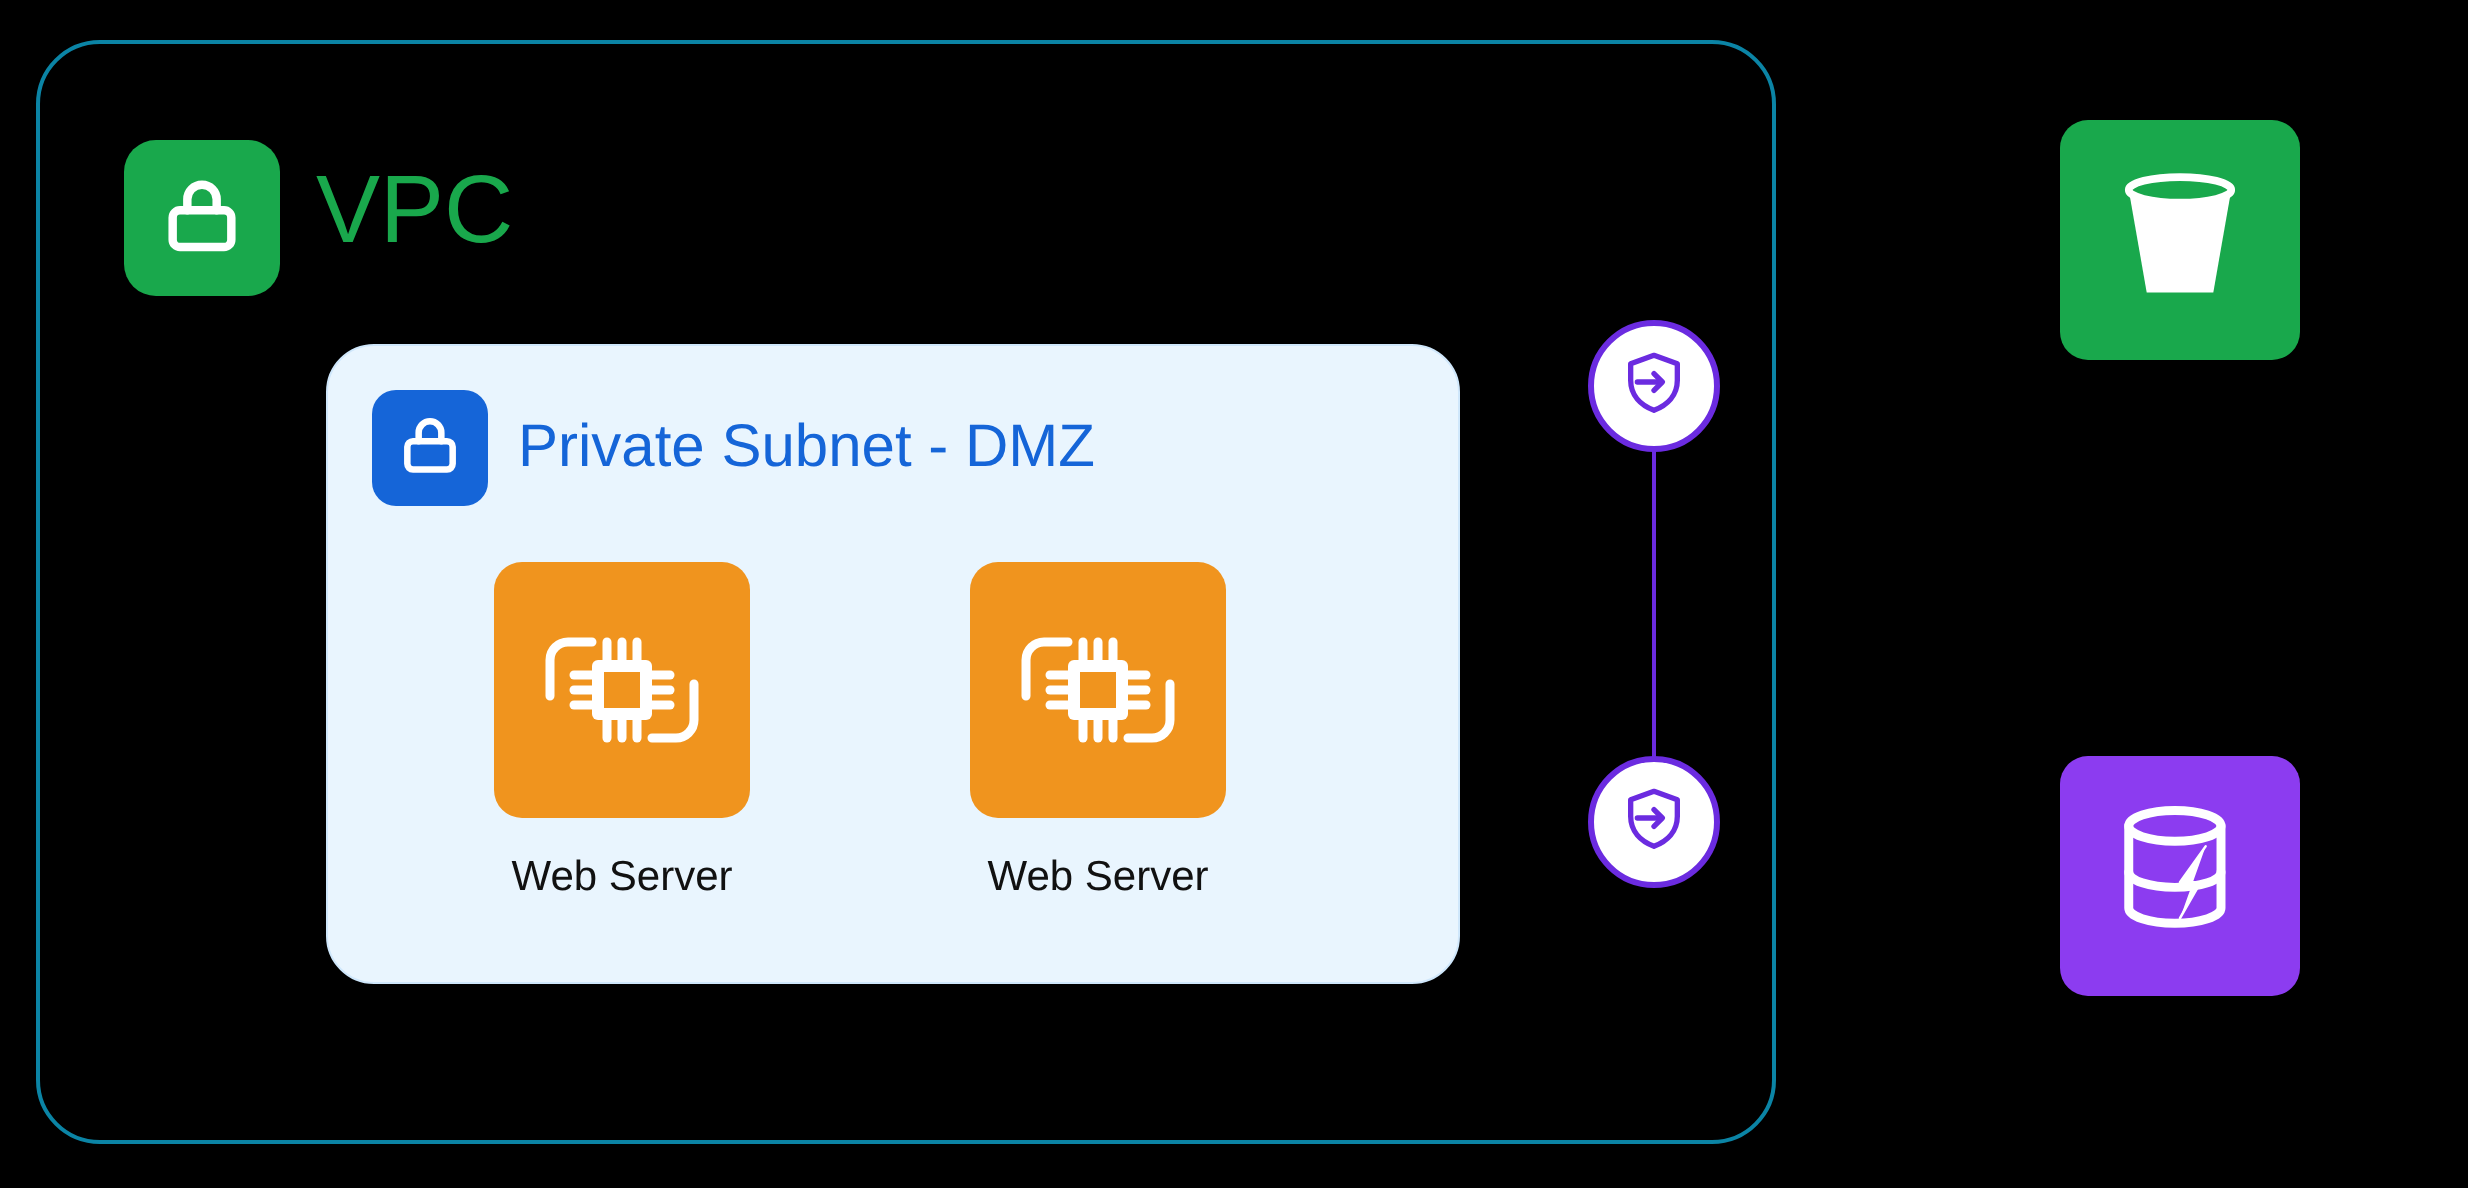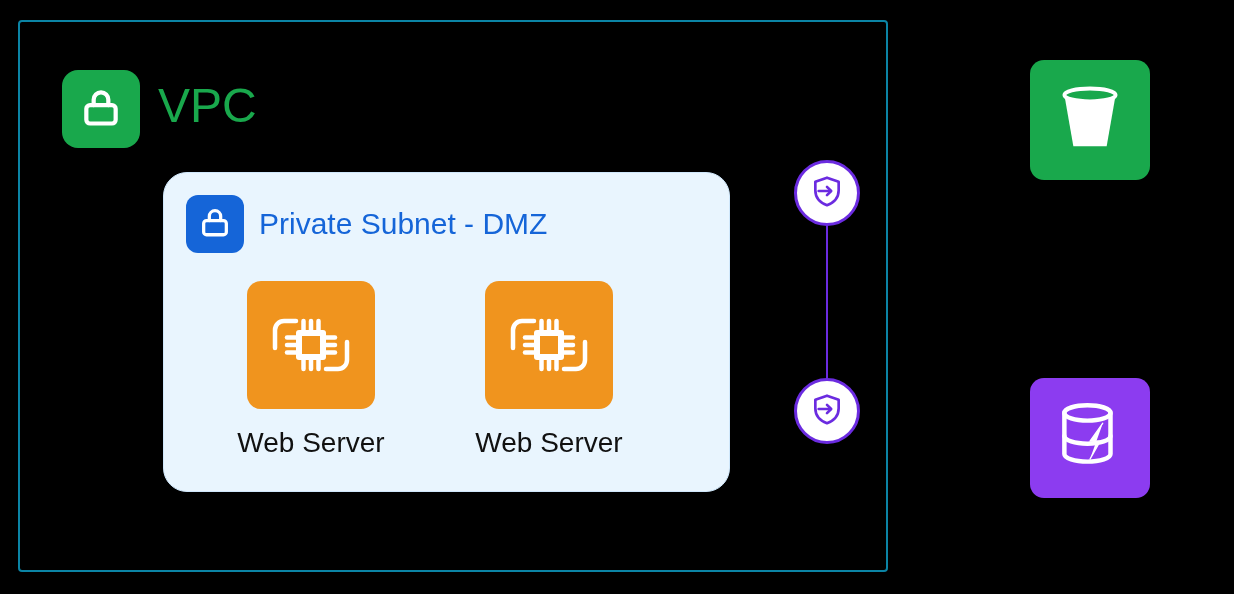--- a/index.html
+++ b/index.html
@@ -14,21 +14,21 @@
   }
 
   
   .vpc {
     position: absolute;
     left: 18px;
     top: 20px;
     width: 870px;
     height: 552px;
     border: 2px solid #0B84A5;
-    border-radius: 4px;
+    border-radius: 32px;
     box-sizing: border-box;
   }
   .vpc-badge {
     position: absolute;
     left: 42px;
     top: 48px;
     width: 78px;
     height: 78px;
     background: #19A84C;
     border-radius: 16px;
@@ -88,21 +88,21 @@
   .server .tile {
     width: 128px;
     height: 128px;
     background: #F0941E;
     border-radius: 14px;
     margin: 0 auto;
     display:flex;align-items:center;justify-content:center;
   }
   .server .label {
     margin-top: 18px;
-    font-size: 28px;
+    font-size: 21px;
     color: #111;
     white-space: nowrap;
   }
 
   
   .link-line {
     position: absolute;
     left: 826px;
     top: 220px;
     width: 2px;

